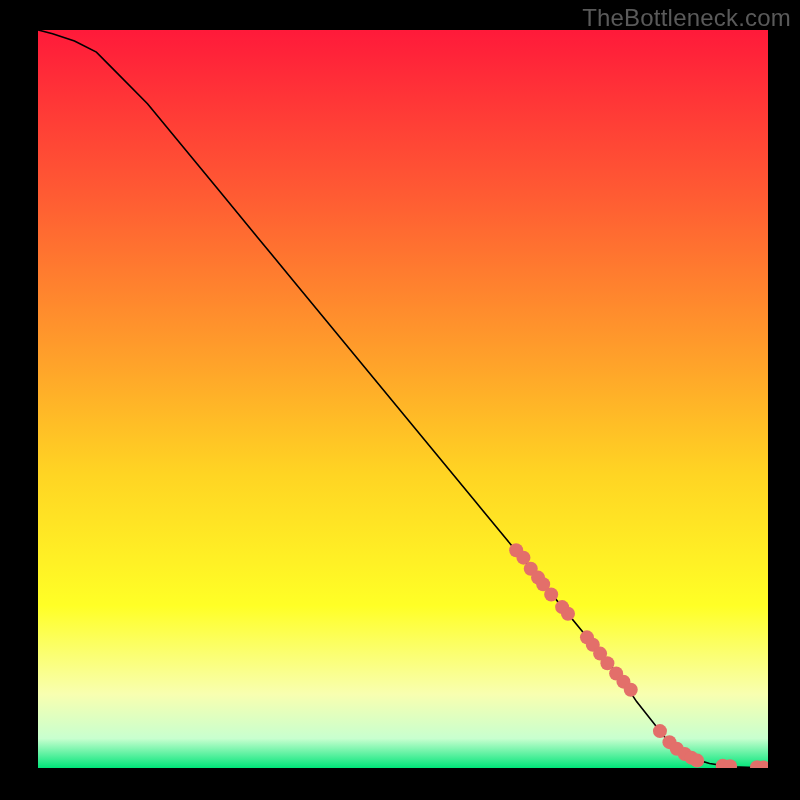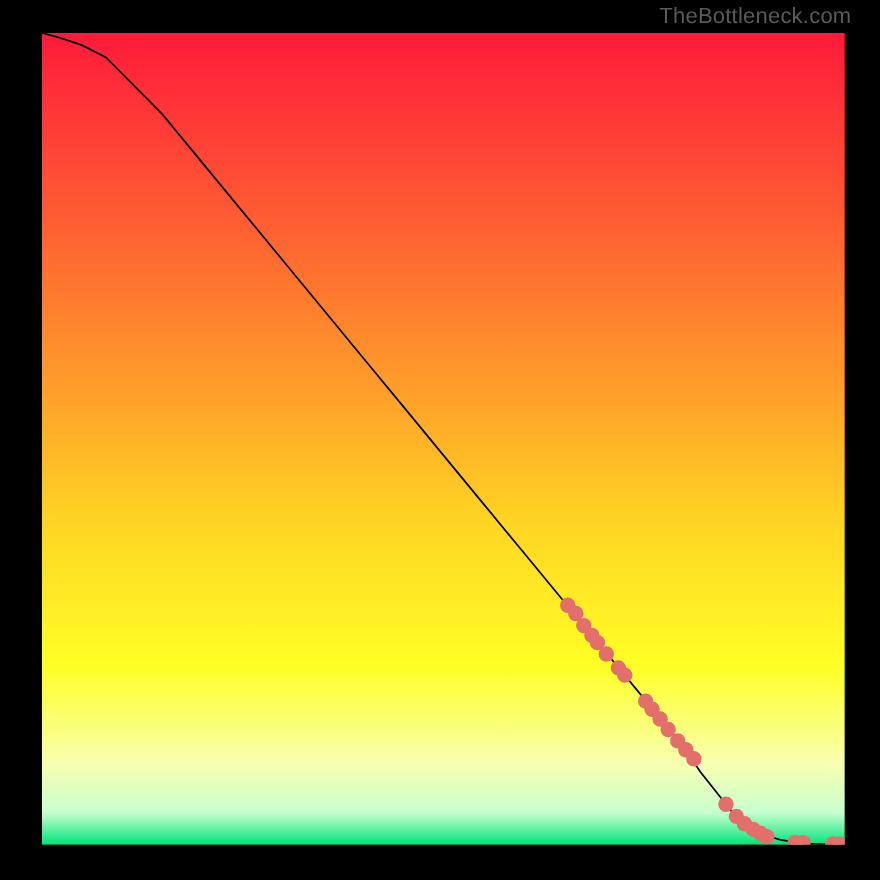--- a/index.html
+++ b/index.html
@@ -13,23 +13,23 @@
   }
   .outer {
     position: relative;
     width: 800px;
     height: 800px;
     background: #000;
   }
   .watermark {
     position: absolute;
     top: 4px;
-    right: 26px;
+    right: 9px;
     color: #5a5a5a;
-    font-size: 20px;
+    font-size: 24px;
     font-weight: 500;
     letter-spacing: 0.2px;
     z-index: 20;
   }
   
   .plot {
     position: absolute;
     left: 38px;
     top: 30px;
     width: 730px;

